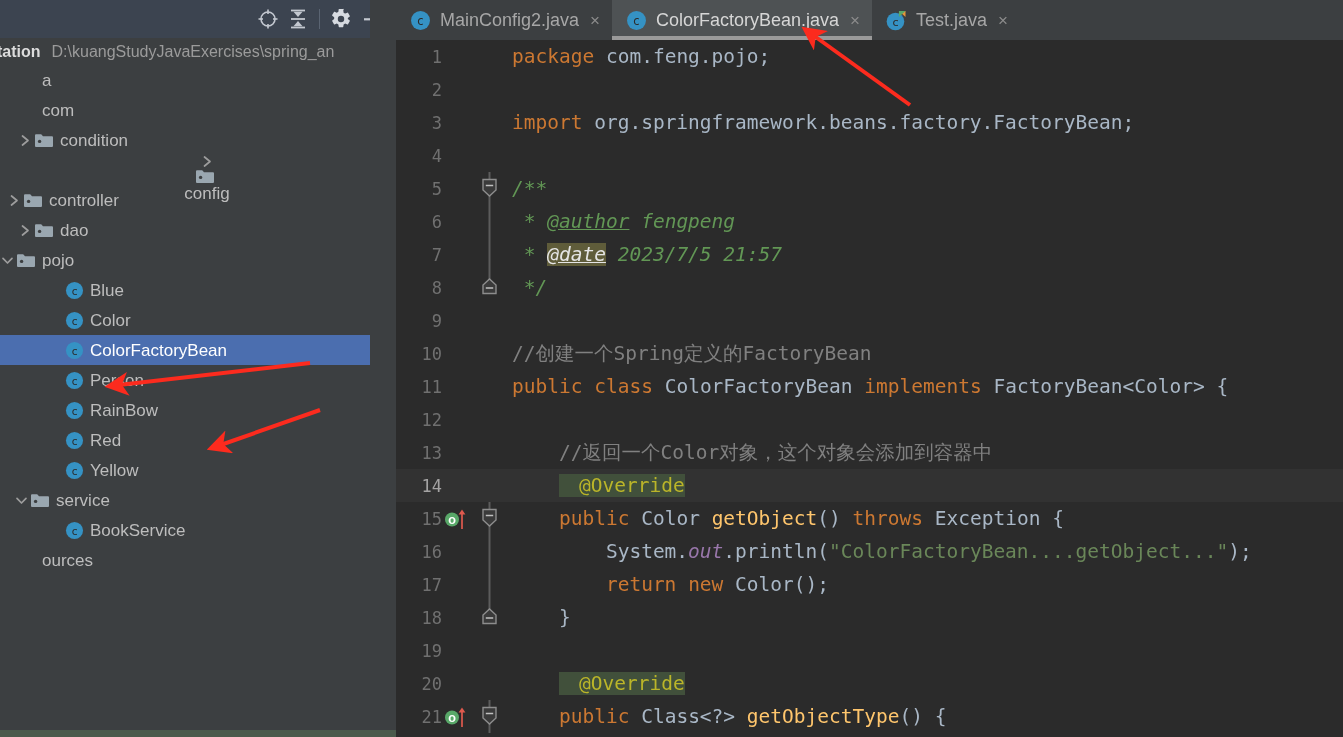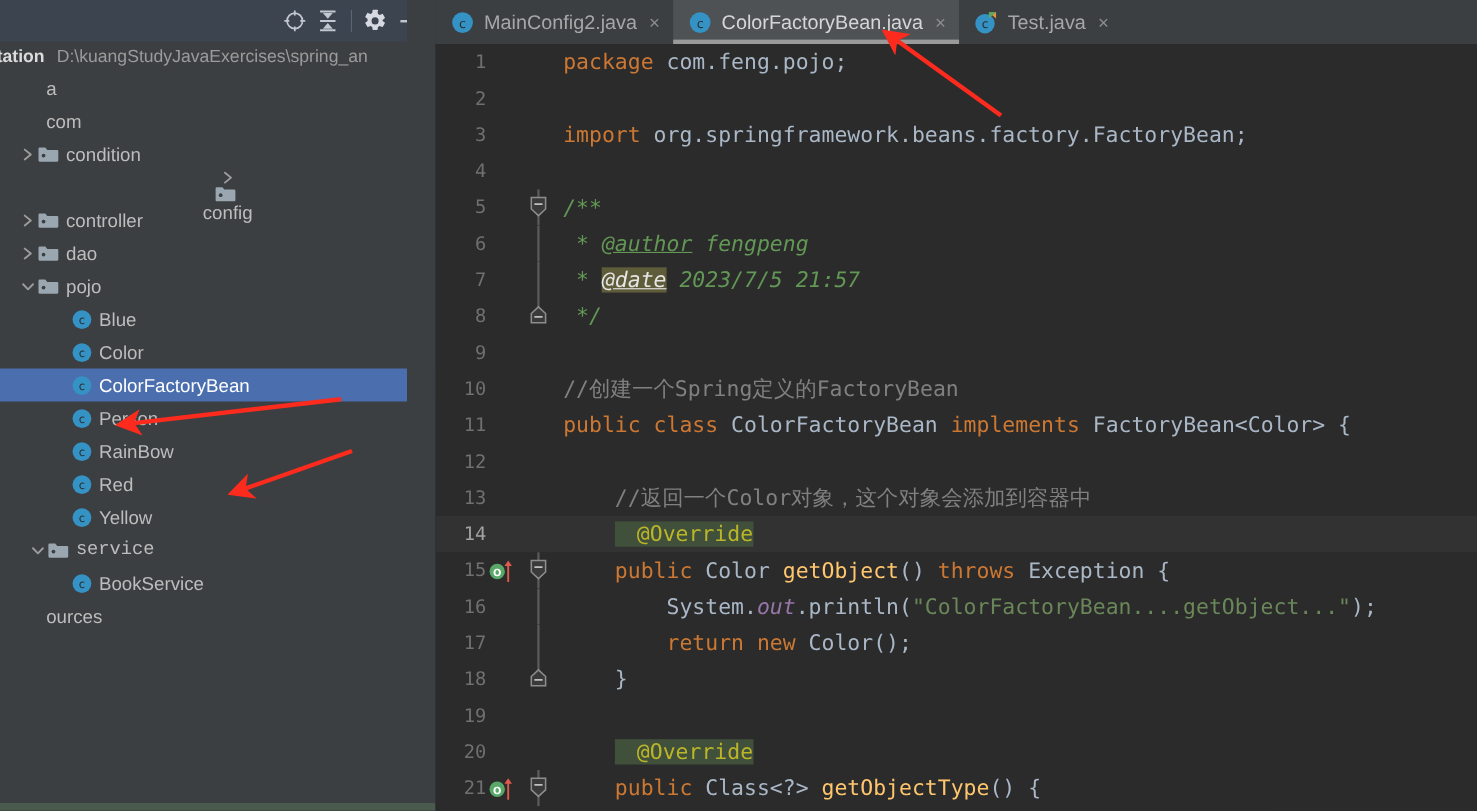--- a/index.html
+++ b/index.html
@@ -303,21 +303,21 @@
             </svg>
           </span>
           <span class="tw-icon">
             <svg width="20" height="17" viewBox="0 0 20 17">
     <path d="M1 3.2 A1 1 0 0 1 2 2.2 H7.2 L9 4.3 H18 A1 1 0 0 1 19 5.3 V14 A1 1 0 0 1 18 15 H2 A1 1 0 0 1 1 14 Z" fill="#9aa7b0"></path>
     <circle cx="5.6" cy="9.4" r="1.7" fill="#3c3f41"></circle>
   </svg>
           </span>
           <span class="tw-label">config</span>
         </div>
-        <div class="tree-row" style="padding-left: 18px;">
+        <div class="tree-row" style="padding-left: 7px;">
           <span class="tw-arrow">
             <svg width="11" height="13" viewBox="0 0 11 13">
     <polyline points="2.5,2 8,6.5 2.5,11" fill="none" stroke="#9d9d9d" stroke-width="1.7" stroke-linecap="round" stroke-linejoin="round"></polyline>
             </svg>
           </span>
           <span class="tw-icon">
             <svg width="20" height="17" viewBox="0 0 20 17">
     <path d="M1 3.2 A1 1 0 0 1 2 2.2 H7.2 L9 4.3 H18 A1 1 0 0 1 19 5.3 V14 A1 1 0 0 1 18 15 H2 A1 1 0 0 1 1 14 Z" fill="#9aa7b0"></path>
     <circle cx="5.6" cy="9.4" r="1.7" fill="#3c3f41"></circle>
   </svg>
@@ -331,21 +331,21 @@
             </svg>
           </span>
           <span class="tw-icon">
             <svg width="20" height="17" viewBox="0 0 20 17">
     <path d="M1 3.2 A1 1 0 0 1 2 2.2 H7.2 L9 4.3 H18 A1 1 0 0 1 19 5.3 V14 A1 1 0 0 1 18 15 H2 A1 1 0 0 1 1 14 Z" fill="#9aa7b0"></path>
     <circle cx="5.6" cy="9.4" r="1.7" fill="#3c3f41"></circle>
   </svg>
           </span>
           <span class="tw-label">dao</span>
         </div>
-        <div class="tree-row" style="padding-left: 18px;">
+        <div class="tree-row" style="">
           <span class="tw-arrow">
             <svg width="13" height="11" viewBox="0 0 13 11">
     <polyline points="2,3.4 6.5,8 11,3.4" fill="none" stroke="#9d9d9d" stroke-width="1.7" stroke-linecap="round" stroke-linejoin="round"></polyline>
             </svg>
           </span>
           <span class="tw-icon">
             <svg width="20" height="17" viewBox="0 0 20 17">
     <path d="M1 3.2 A1 1 0 0 1 2 2.2 H7.2 L9 4.3 H18 A1 1 0 0 1 19 5.3 V14 A1 1 0 0 1 18 15 H2 A1 1 0 0 1 1 14 Z" fill="#9aa7b0"></path>
     <circle cx="5.6" cy="9.4" r="1.7" fill="#3c3f41"></circle>
   </svg>
@@ -415,21 +415,21 @@
         <div class="tree-row" style="padding-left: 48px;">
           <span class="tw-arrow"></span>
           <span class="tw-icon">
             <svg width="19" height="19" viewBox="0 0 20 20">
     <circle cx="10" cy="10" r="9" fill="#3592c4"></circle>
     <text x="10" y="14.4" text-anchor="middle" font-family="DejaVu Sans, sans-serif" font-size="11" fill="#2b2b2b">c</text>
   </svg>
           </span>
           <span class="tw-label">Yellow</span>
         </div>
-        <div class="tree-row" style="padding-left: 27px; font-family: Liberation Mono, monospace;">
+        <div class="tree-row" style="padding-left: 14px;">
           <span class="tw-arrow">
             <svg width="13" height="11" viewBox="0 0 13 11">
     <polyline points="2,3.4 6.5,8 11,3.4" fill="none" stroke="#9d9d9d" stroke-width="1.7" stroke-linecap="round" stroke-linejoin="round"></polyline>
             </svg>
           </span>
           <span class="tw-icon">
             <svg width="20" height="17" viewBox="0 0 20 17">
     <path d="M1 3.2 A1 1 0 0 1 2 2.2 H7.2 L9 4.3 H18 A1 1 0 0 1 19 5.3 V14 A1 1 0 0 1 18 15 H2 A1 1 0 0 1 1 14 Z" fill="#9aa7b0"></path>
     <circle cx="5.6" cy="9.4" r="1.7" fill="#3c3f41"></circle>
   </svg>

